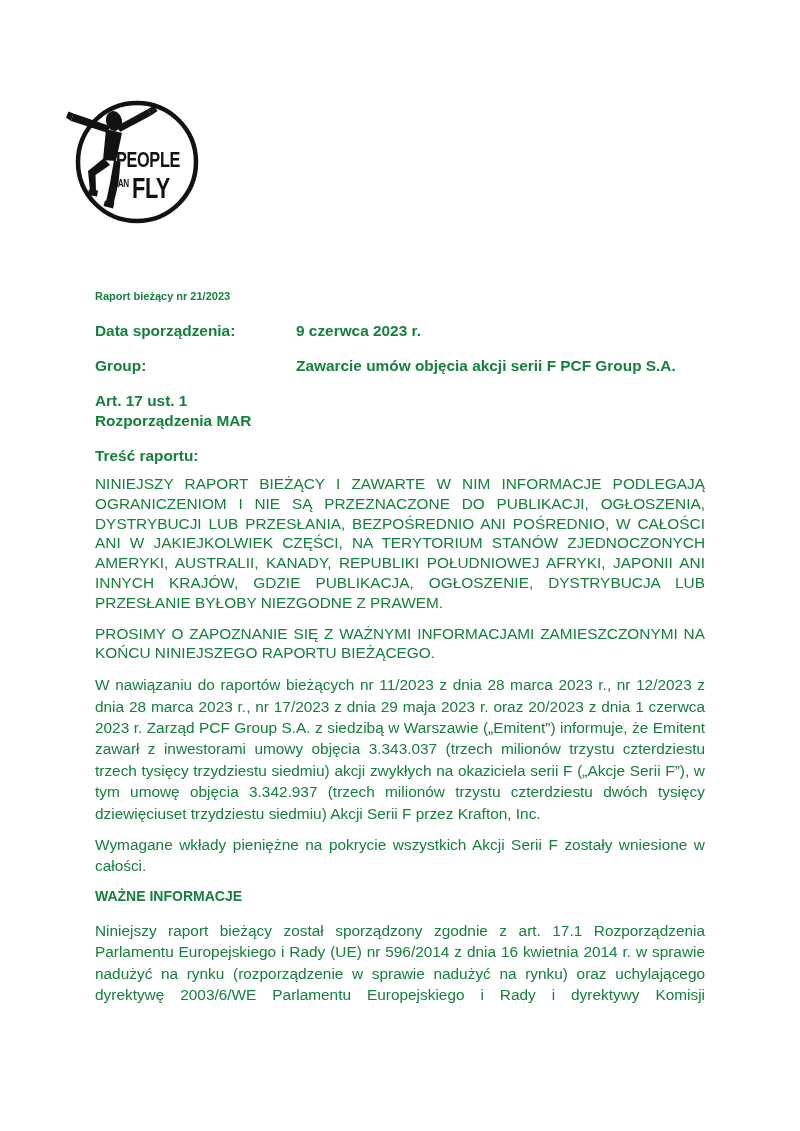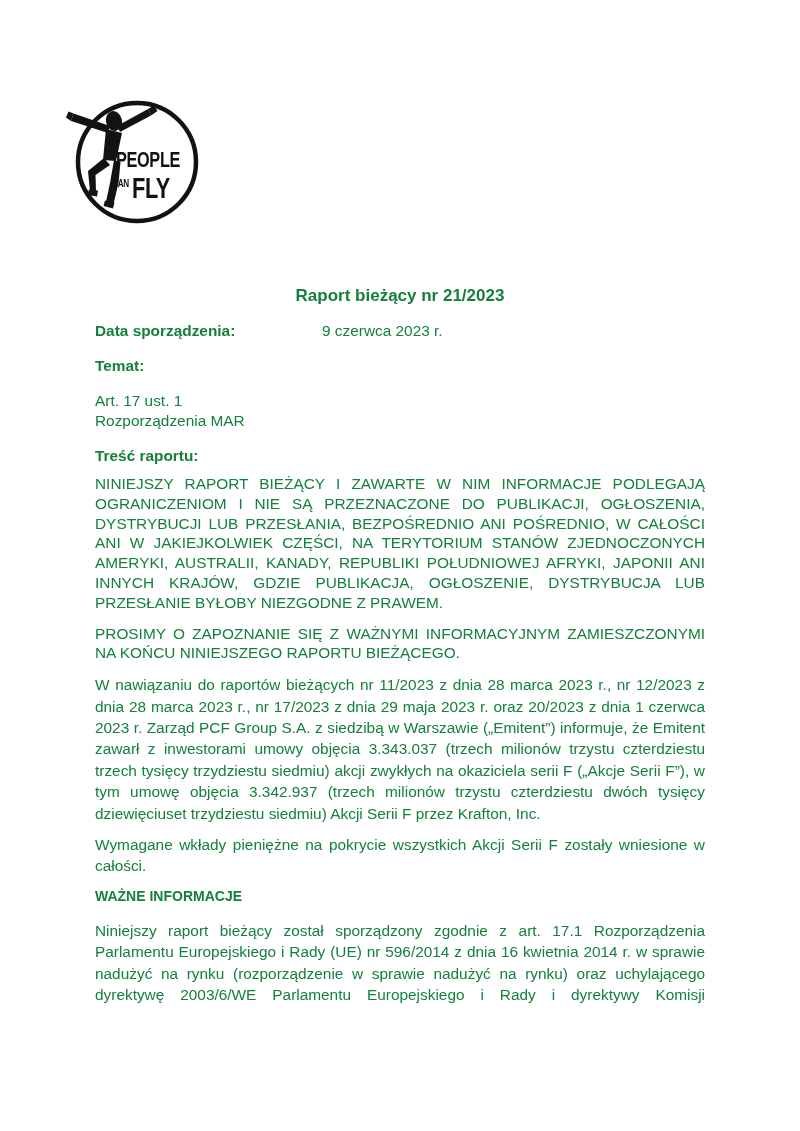--- a/index.html
+++ b/index.html
@@ -22,35 +22,33 @@
   }
   .logo svg { display: block; width: 136px; height: 136px; }
   .content {
     position: absolute;
     left: 95px;
     top: 286px;
     width: 610px;
     font-size: 15.4px;
   }
   .report-title {
-    font-size: 17px;
+    font-size: 11px;
     font-weight: 700;
     line-height: 20px;
     margin: 0;
-    text-align: center;
   }
   .meta-row {
     display: grid;
     grid-template-columns: 201px 1fr;
     line-height: 20px;
     margin-top: 15px;
-    gap: 26px;
   }
   .meta-label { font-weight: 700; }
-  .meta-value { font-weight: 400; }
+  .meta-value { font-weight: 700; }
   p.caps {
     margin: 9px 0 0 0;
     font-weight: 400;
     text-align: justify;
     line-height: 19.8px;
   }
   p.caps.first { margin-top: 8px; }
   p.caps.third { margin-top: 11px; }
   p.body {
     margin: 10px 0 0 0;
@@ -100,35 +98,36 @@
   <main class="content">
 
     <h1 class="report-title">Raport bieżący nr 21/2023</h1>
 
     <div class="meta-row">
       <span class="meta-label">Data sporządzenia:</span>
       <span class="meta-value">9 czerwca 2023 r.</span>
     </div>
 
     <div class="meta-row">
-      <span class="meta-label">Temat:</span>
+      <span class="meta-label">Group:</span>
+      <span class="meta-value">Zawarcie umów objęcia akcji serii F PCF Group S.A.</span>
     </div>
 
     <div class="meta-row">
       <span class="meta-value">Art. 17 ust. 1 Rozporządzenia MAR</span>
     </div>
 
     <div class="meta-row">
       <span class="meta-label">Treść raportu:</span>
     </div>
 
     <p class="caps first">NINIEJSZY RAPORT BIEŻĄCY I ZAWARTE W NIM INFORMACJE PODLEGAJĄ OGRANICZENIOM I NIE SĄ PRZEZNACZONE DO PUBLIKACJI, OGŁOSZENIA, DYSTRYBUCJI LUB PRZESŁANIA, BEZPOŚREDNIO ANI POŚREDNIO, W CAŁOŚCI ANI W JAKIEJKOLWIEK CZĘŚCI, NA TERYTORIUM STANÓW ZJEDNOCZONYCH AMERYKI, AUSTRALII, KANADY, REPUBLIKI POŁUDNIOWEJ AFRYKI, JAPONII ANI INNYCH KRAJÓW, GDZIE PUBLIKACJA, OGŁOSZENIE, DYSTRYBUCJA LUB PRZESŁANIE BYŁOBY NIEZGODNE Z PRAWEM.</p>
 
 
-    <p class="caps third">PROSIMY O ZAPOZNANIE SIĘ Z WAŻNYMI INFORMACYJNYM ZAMIESZCZONYMI NA KOŃCU NINIEJSZEGO RAPORTU BIEŻĄCEGO.</p>
+    <p class="caps third">PROSIMY O ZAPOZNANIE SIĘ Z WAŻNYMI INFORMACJAMI ZAMIESZCZONYMI NA KOŃCU NINIEJSZEGO RAPORTU BIEŻĄCEGO.</p>
 
     <p class="body announcement"><span>W nawiązaniu do raportów bieżących nr 11/2023 z dnia 28 marca 2023 r., nr 12/2023 z dnia 28 marca 2023 r., nr 17/2023 z dnia 29 maja 2023 r. oraz 20/2023 z dnia 1 czerwca 2023 r. Zarząd PCF Group S.A. z siedzibą w Warszawie („</span><b>Emitent</b><span>”) informuje, że Emitent zawarł z inwestorami umowy objęcia 3.343.037 (trzech milionów trzystu czterdziestu trzech tysięcy trzydziestu siedmiu) akcji zwykłych na okaziciela serii F („</span><b>Akcje Serii F</b><span>”), w tym umowę objęcia 3.342.937 (trzech milionów trzystu czterdziestu dwóch tysięcy dziewięciuset trzydziestu siedmiu) Akcji Serii F przez Krafton, Inc.</span></p>
 
     <p class="body">Wymagane wkłady pieniężne na pokrycie wszystkich Akcji Serii F zostały wniesione w całości.</p>
 
     <h2 class="important">WAŻNE INFORMACJE</h2>
 
     <p class="body legal">Niniejszy raport bieżący został sporządzony zgodnie z&nbsp;art. 17.1 Rozporządzenia Parlamentu Europejskiego i&nbsp;Rady (UE) nr 596/2014 z&nbsp;dnia 16 kwietnia 2014 r. w&nbsp;sprawie nadużyć na&nbsp;rynku (rozporządzenie w&nbsp;sprawie nadużyć na&nbsp;rynku) oraz uchylającego dyrektywę 2003/6/WE Parlamentu Europejskiego i&nbsp;Rady i&nbsp;dyrektywy Komisji</p>
 
   </main>

